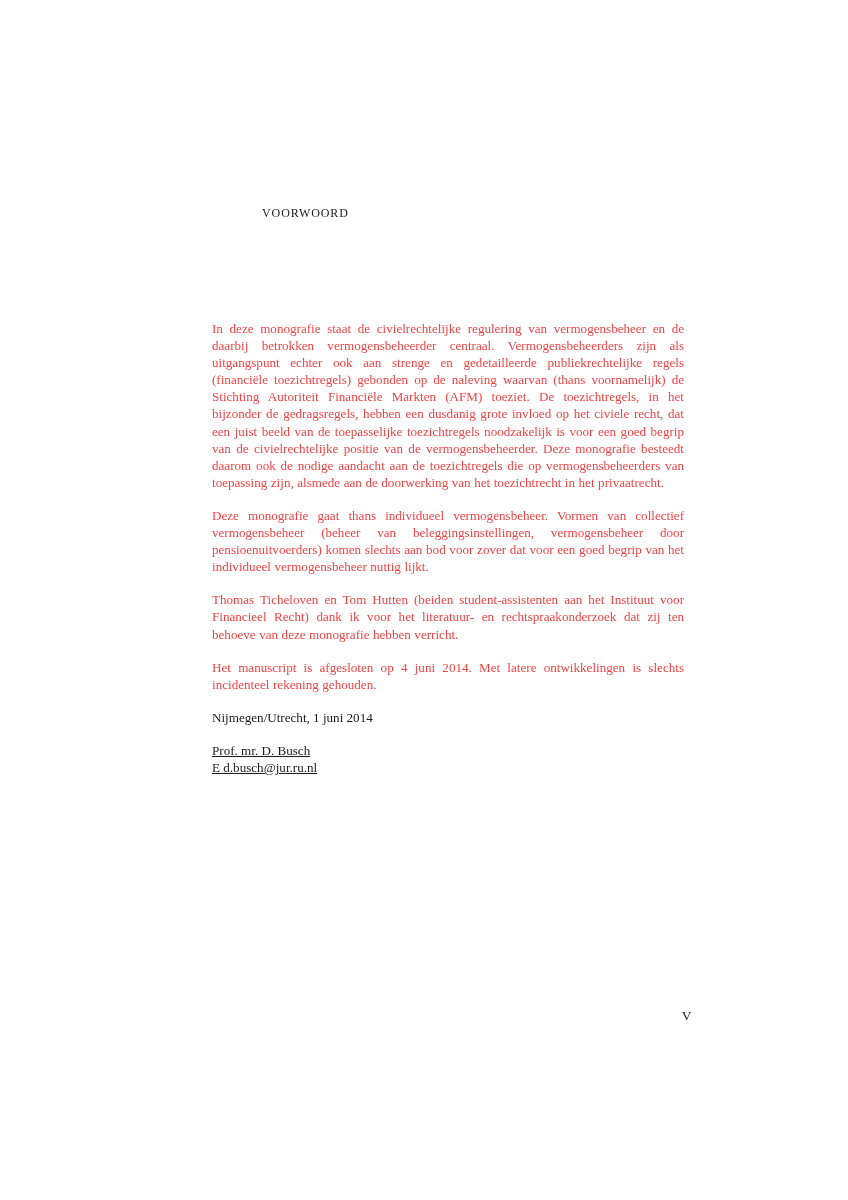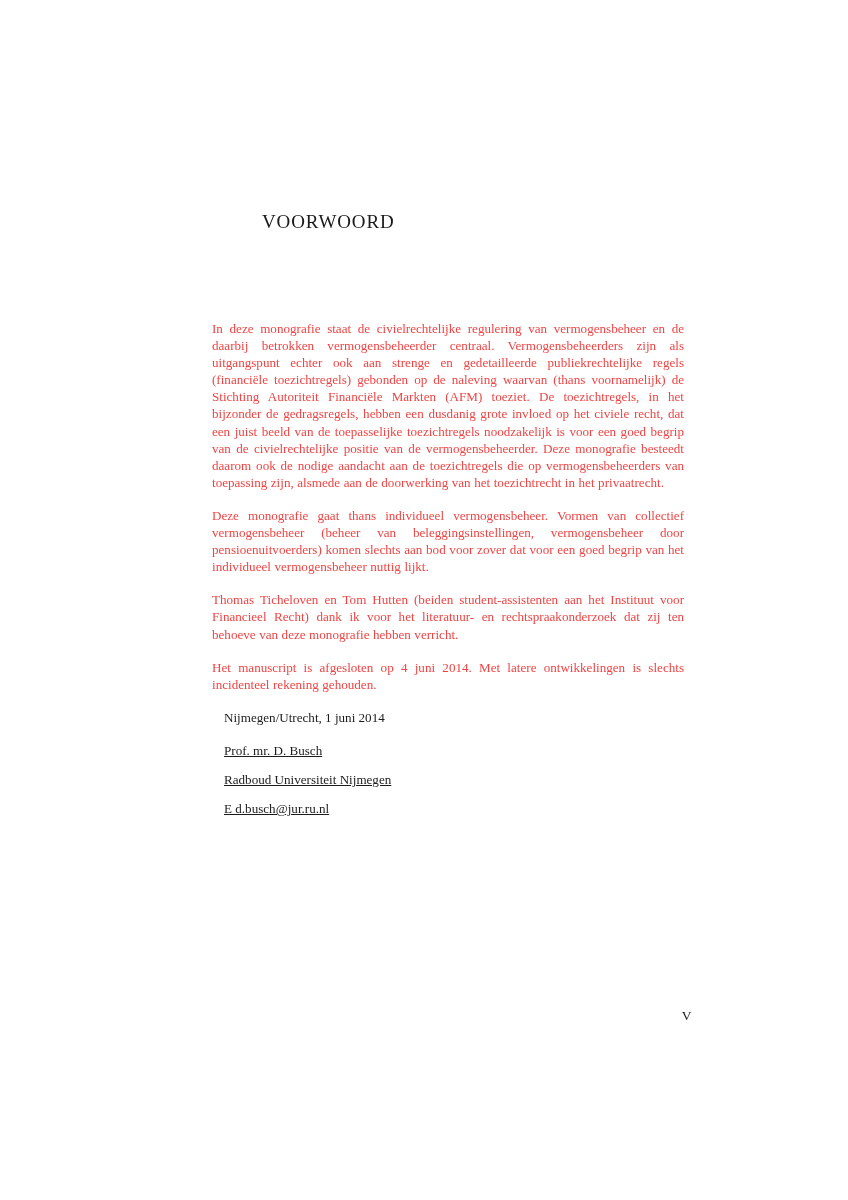--- a/index.html
+++ b/index.html
@@ -20,21 +20,21 @@
     position: absolute;
     left: 212px;
     top: 0;
     width: 472px;
   }
   .chapter-title {
     position: absolute;
     left: 50px;
     top: 198px;
     font-family: "Liberation Serif", "DejaVu Serif", serif;
-    font-size: 19px;
+    font-size: 12px;
     letter-spacing: 0.9px;
     font-variant: small-caps;
     font-weight: normal;
     color: #1a1a1a;
     white-space: nowrap;
   }
   .body-block {
     position: absolute;
     left: 0;
     top: 320px;
@@ -49,21 +49,21 @@
     -webkit-hyphens: none;
     hyphens: none;
     word-spacing: 0.02em;
   }
   p.para:last-child {
     margin-bottom: 0;
   }
   .it {
   }
   .plain-line {
-    margin: 12px;
+    margin: 0;
     text-align: left;
     font-size: 13.1px;
     line-height: 17.1px;
     color: #1c1c1c;
   }
   .gap-before {
     margin-top: 16px;
   }
   .sig-block {
     margin-top: 16px;
@@ -98,21 +98,20 @@
       <p class="para"><span>Deze monografie gaat thans </span><span class="it">individueel</span><span> vermogensbeheer. Vormen van collectief vermogensbeheer (beheer van beleggingsinstellingen, vermogensbeheer door pensioenuitvoerders) komen slechts aan bod voor zover dat voor een goed begrip van het individueel vermogensbeheer nuttig lijkt.</span></p>
 
       <p class="para">Thomas Ticheloven en Tom Hutten (beiden student-assistenten aan het Instituut voor Financieel Recht) dank ik voor het literatuur- en rechtspraakonderzoek dat zij ten behoeve van deze monografie hebben verricht.</p>
 
       <p class="para">Het manuscript is afgesloten op 4 juni 2014. Met latere ontwikkelingen is slechts incidenteel rekening gehouden.</p>
 
       <p class="plain-line gap-before">Nijmegen/Utrecht, 1 juni 2014</p>
 
       <div class="sig-block">
         <p class="plain-line">Prof. mr. D. Busch</p>
-        <p class="plain-line">Radboud Universiteit Nijmegen</p>
         <p class="plain-line">E d.busch@jur.ru.nl</p>
       </div>
 
     </div>
   </div>
 
   <div class="folio">V</div>
 
 </div>
 

